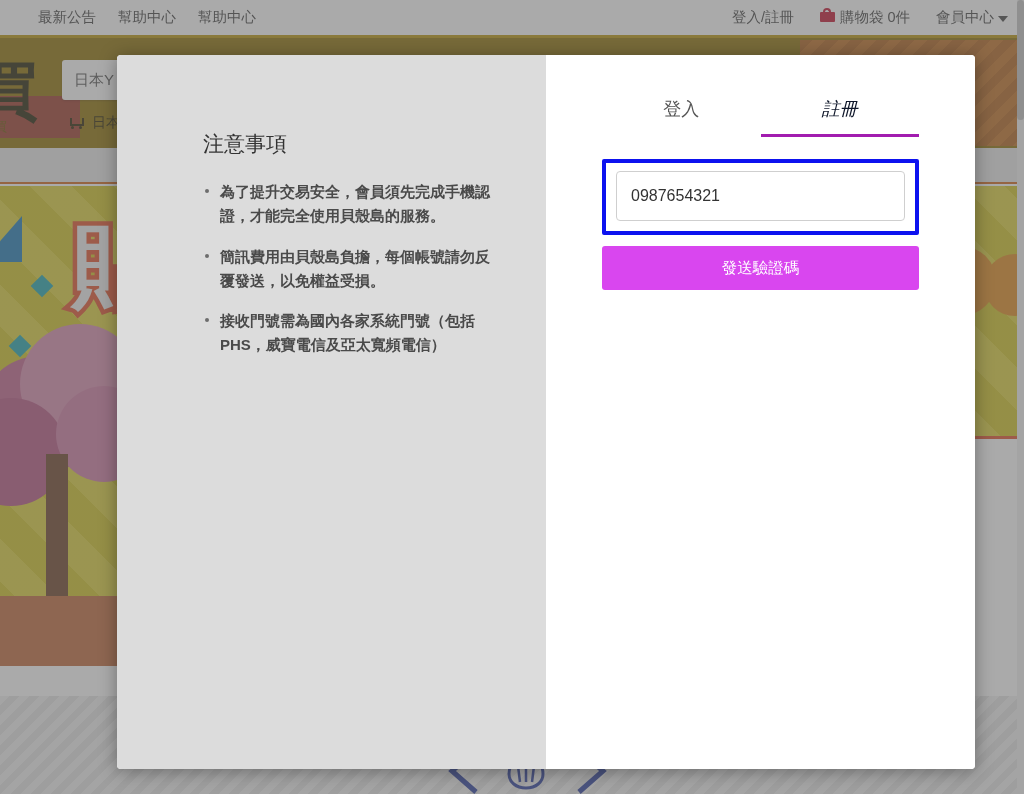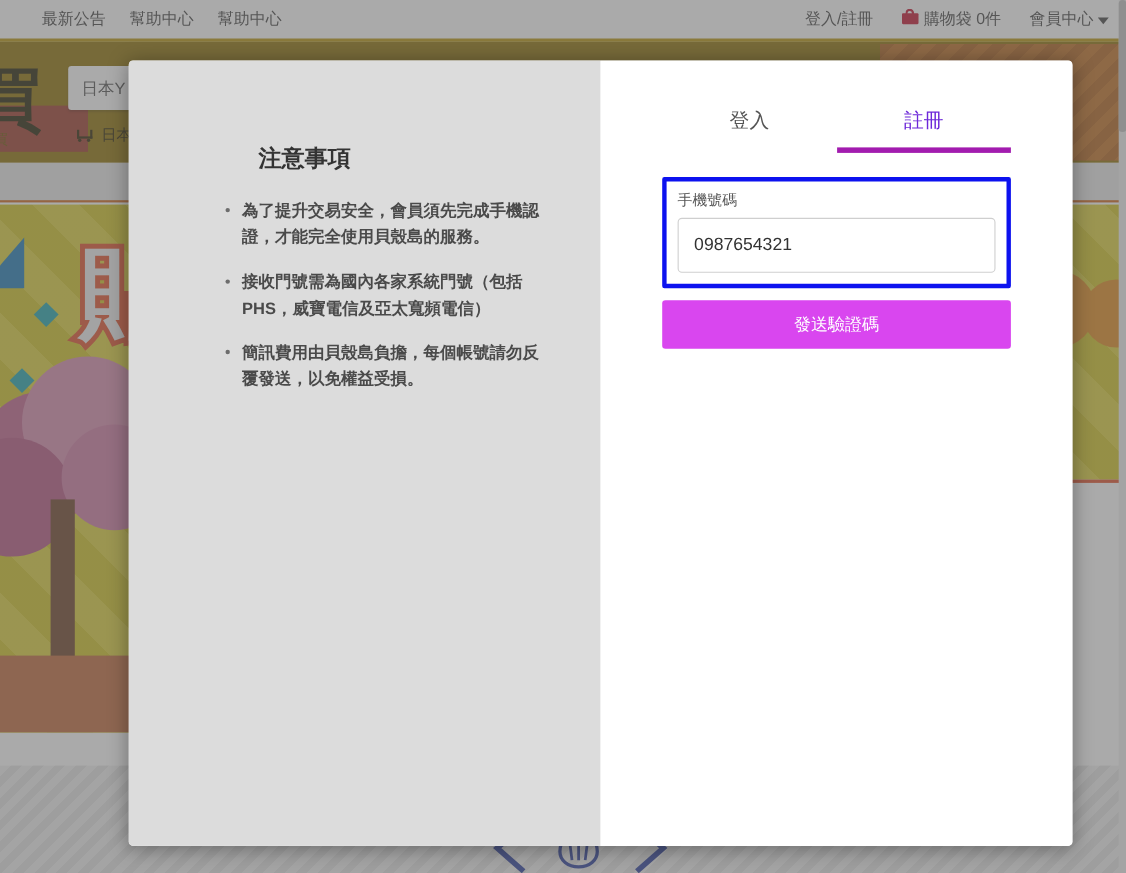--- a/index.html
+++ b/index.html
@@ -113,39 +113,39 @@
   
   #modal {
     position:absolute; left: 117px; top: 55px; width: 858px; height: 714px;
     display:flex; border-radius: 4px; overflow:hidden;
     box-shadow: 0 2px 18px rgba(0,0,0,.35);
     background:#fff;
   }
   .modal-left {
     width: 429px; background:#dcdcdc; padding: 75px 46px 0 86px;
   }
-  .notice-title { font-size: 21px; font-weight: 700; color:#333; margin-bottom: 22px; margin-left: 32px; }
+  .notice-title { font-size: 21px; font-weight: 400; color:#333; margin-bottom: 22px; }
   .notice-list { list-style: none; font-weight: bold; }
   .notice-list li {
     position: relative; font-size: 15px; line-height: 1.62; color: #4a4a4a;
     margin-bottom: 16px; padding-left: 17px;
   }
   .notice-list li::before {
     content:""; position:absolute; left:2px; top:9px; width:4px;height:4px;border-radius:50%;background:#6d6d6d;
   }
 
   .modal-right {
     width: 429px; background:#ffffff; padding: 30px 56px 12px 56px; position:relative;
   }
   .tabs { display:flex; }
   .tab {
     flex:1; text-align:center; font-size: 18px; color:#555; padding: 12px 0 13px;
     cursor:pointer;
   }
-  .tab.active { color:#6d28d9; border-bottom: 5px solid #a21caf; }
+  .tab.active { color:#0f172a; border-bottom: 3px solid #a21caf; font-style: italic; }
 
   .hl-box { border: 4px solid #0d12ef; border-radius: 2px; padding: 8px 10px 10px; margin-top: 22px; }
   .hl-box.second { margin-top: 54px; }
   .field-label { font-size: 13.5px; color:#555; margin-bottom: 7px; }
   .field-input {
     width:100%; height: 50px; border: 1px solid #cfcfcf; border-radius: 4px;
     padding: 0 14px; font-size: 16px; color:#333; outline:none; background:#fff;
     font-family:"Liberation Sans", sans-serif;
   }
   .field-input::placeholder { color:#9b9b9b; }
@@ -265,33 +265,32 @@
 </div>
 
 <div id="overlay"></div>
 
 <div id="modal">
 
   <div class="modal-left">
     <div class="notice-title">注意事項</div>
     <ul class="notice-list">
       <li>為了提升交易安全，會員須先完成手機認證，才能完全使用貝殼島的服務。</li>
+      <li>簡訊費用由貝殼島負擔，每個帳號請勿反覆發送，以免權益受損。</li>
       <li>接收門號需為國內各家系統門號（包括 PHS，威寶電信及亞太寬頻電信）</li>
-      <li>簡訊費用由貝殼島負擔，每個帳號請勿反覆發送，以免權益受損。</li>
     </ul>
   </div>
 
   <div class="modal-right">
     <div class="tabs">
       <div class="tab">登入</div>
       <div class="tab active">註冊</div>
     </div>
 
     <div class="hl-box">
-      <div class="field-label">手機號碼</div>
       <input class="field-input" type="text" value="0987654321" style="">
     </div>
 
     <button class="btn btn-primary">發送驗證碼</button>
 
 
   </div>
 </div>
 
 </body></html>

